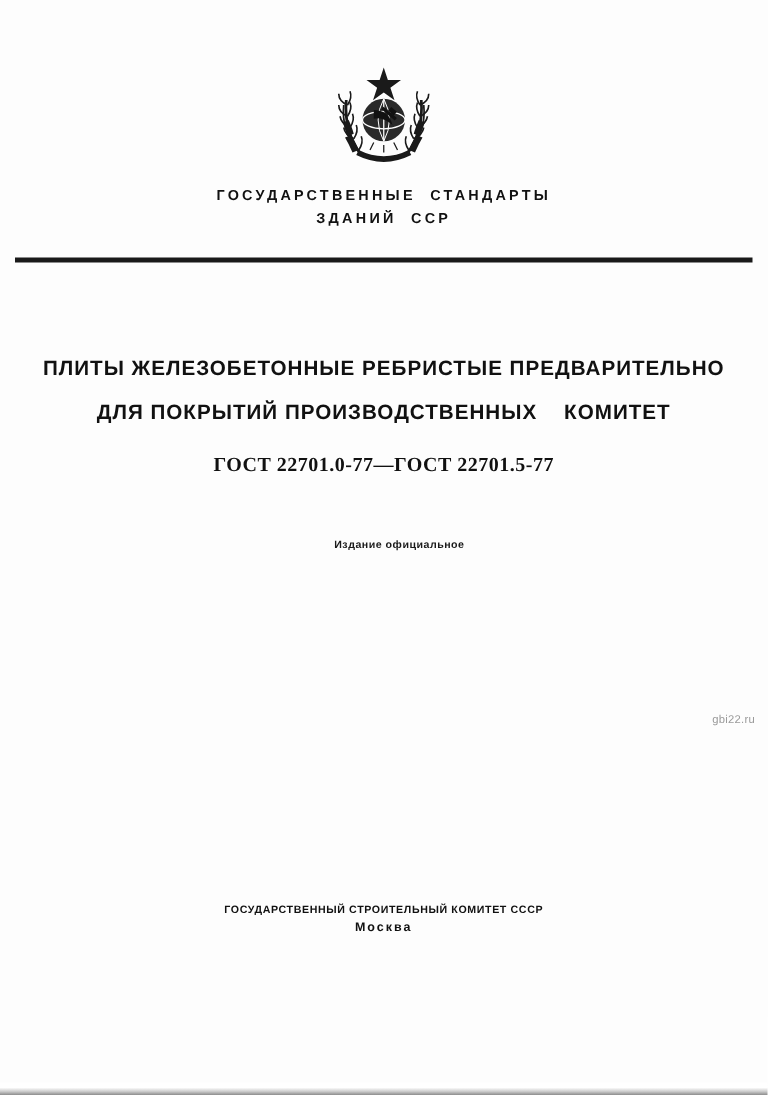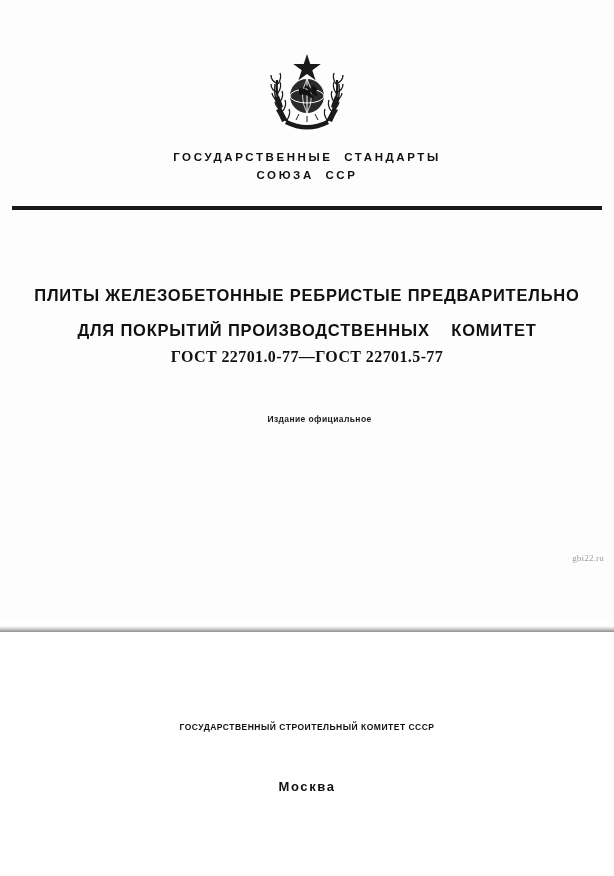--- a/index.html
+++ b/index.html
@@ -12,21 +12,21 @@
     height: 876px;
     font-family: "Liberation Sans", sans-serif;
     color: #111;
     position: relative;
     overflow: hidden;
   }
 
   .page {
     position: relative;
     width: 614px;
-    height: 632px;
+    height: 876px;
     background: #fdfdfd;
   }
 
   
   .emblem-wrap {
     position: absolute;
     top: 38px;
     left: 0;
     width: 100%;
     display: flex;
@@ -88,69 +88,68 @@
     line-height: 35px;
     color: #111;
     white-space: pre;
   }
   .title-line .small-unit {
     font-size: 12.5px;
     letter-spacing: 0.5px;
   }
 
   .gost-code {
+    margin-top: 16px;
     font-family: "Liberation Serif", serif;
     font-size: 16px;
     font-weight: bold;
     letter-spacing: 0.4px;
     color: #111;
   }
 
   .official {
     margin-top: 48px;
     font-size: 8.5px;
     font-weight: bold;
     letter-spacing: 0.4px;
     color: #1a1a1a;
     padding-left: 25px;
   }
 
   
   .watermark {
     position: absolute;
-    top: 553px;
+    top: 570px;
     right: 10px;
     font-size: 9px;
     color: #9a9a9a;
     letter-spacing: 0.2px;
-    font-family: Liberation Serif, serif;
   }
 
   
   .footer {
     position: absolute;
     top: 720px;
     left: 0;
     width: 100%;
     text-align: center;
   }
   .footer-org {
     font-size: 8.5px;
     font-weight: bold;
     letter-spacing: 0.5px;
     color: #111;
     line-height: 15px;
   }
   .footer-city {
-    font-size: 13px;
+    font-size: 10px;
     font-weight: bold;
     letter-spacing: 1.6px;
     color: #111;
     line-height: 15px;
-    margin-top: 44px;
   }
 
   
   .scan-edge {
     position: absolute;
     bottom: 0;
     left: 0;
     width: 100%;
     height: 10px;
     background: linear-gradient(to bottom, #ffffff 0%, #ffffff 40%, #cfcfcf 70%, #8d8d8d 100%);
@@ -219,21 +218,21 @@
           <path d="M40 76 l -3 6"></path>
             <path d="M48 78 l 0 6"></path>
             <path d="M56 76 l 3 6"></path>
         </g>
       </g>
     </svg>
   </div>
 
   <div class="header-lines">
     <div class="header-line1">ГОСУДАРСТВЕННЫЕ  СТАНДАРТЫ</div>
-    <div class="header-line2">СОЮЗА  ССР</div>
+    <div class="header-line2">ЗДАНИЙ  ССР</div>
   </div>
 
   <div class="rule"></div>
 
   <div class="title-block">
     <div class="title-line">ПЛИТЫ ЖЕЛЕЗОБЕТОННЫЕ РЕБРИСТЫЕ ПРЕДВАРИТЕЛЬНО</div>
     <div class="title-line">ДЛЯ ПОКРЫТИЙ ПРОИЗВОДСТВЕННЫХ    КОМИТЕТ</div>
     <div class="gost-code">ГОСТ 22701.0-77—ГОСТ 22701.5-77</div>
     <div class="official">Издание официальное</div>
   </div>

